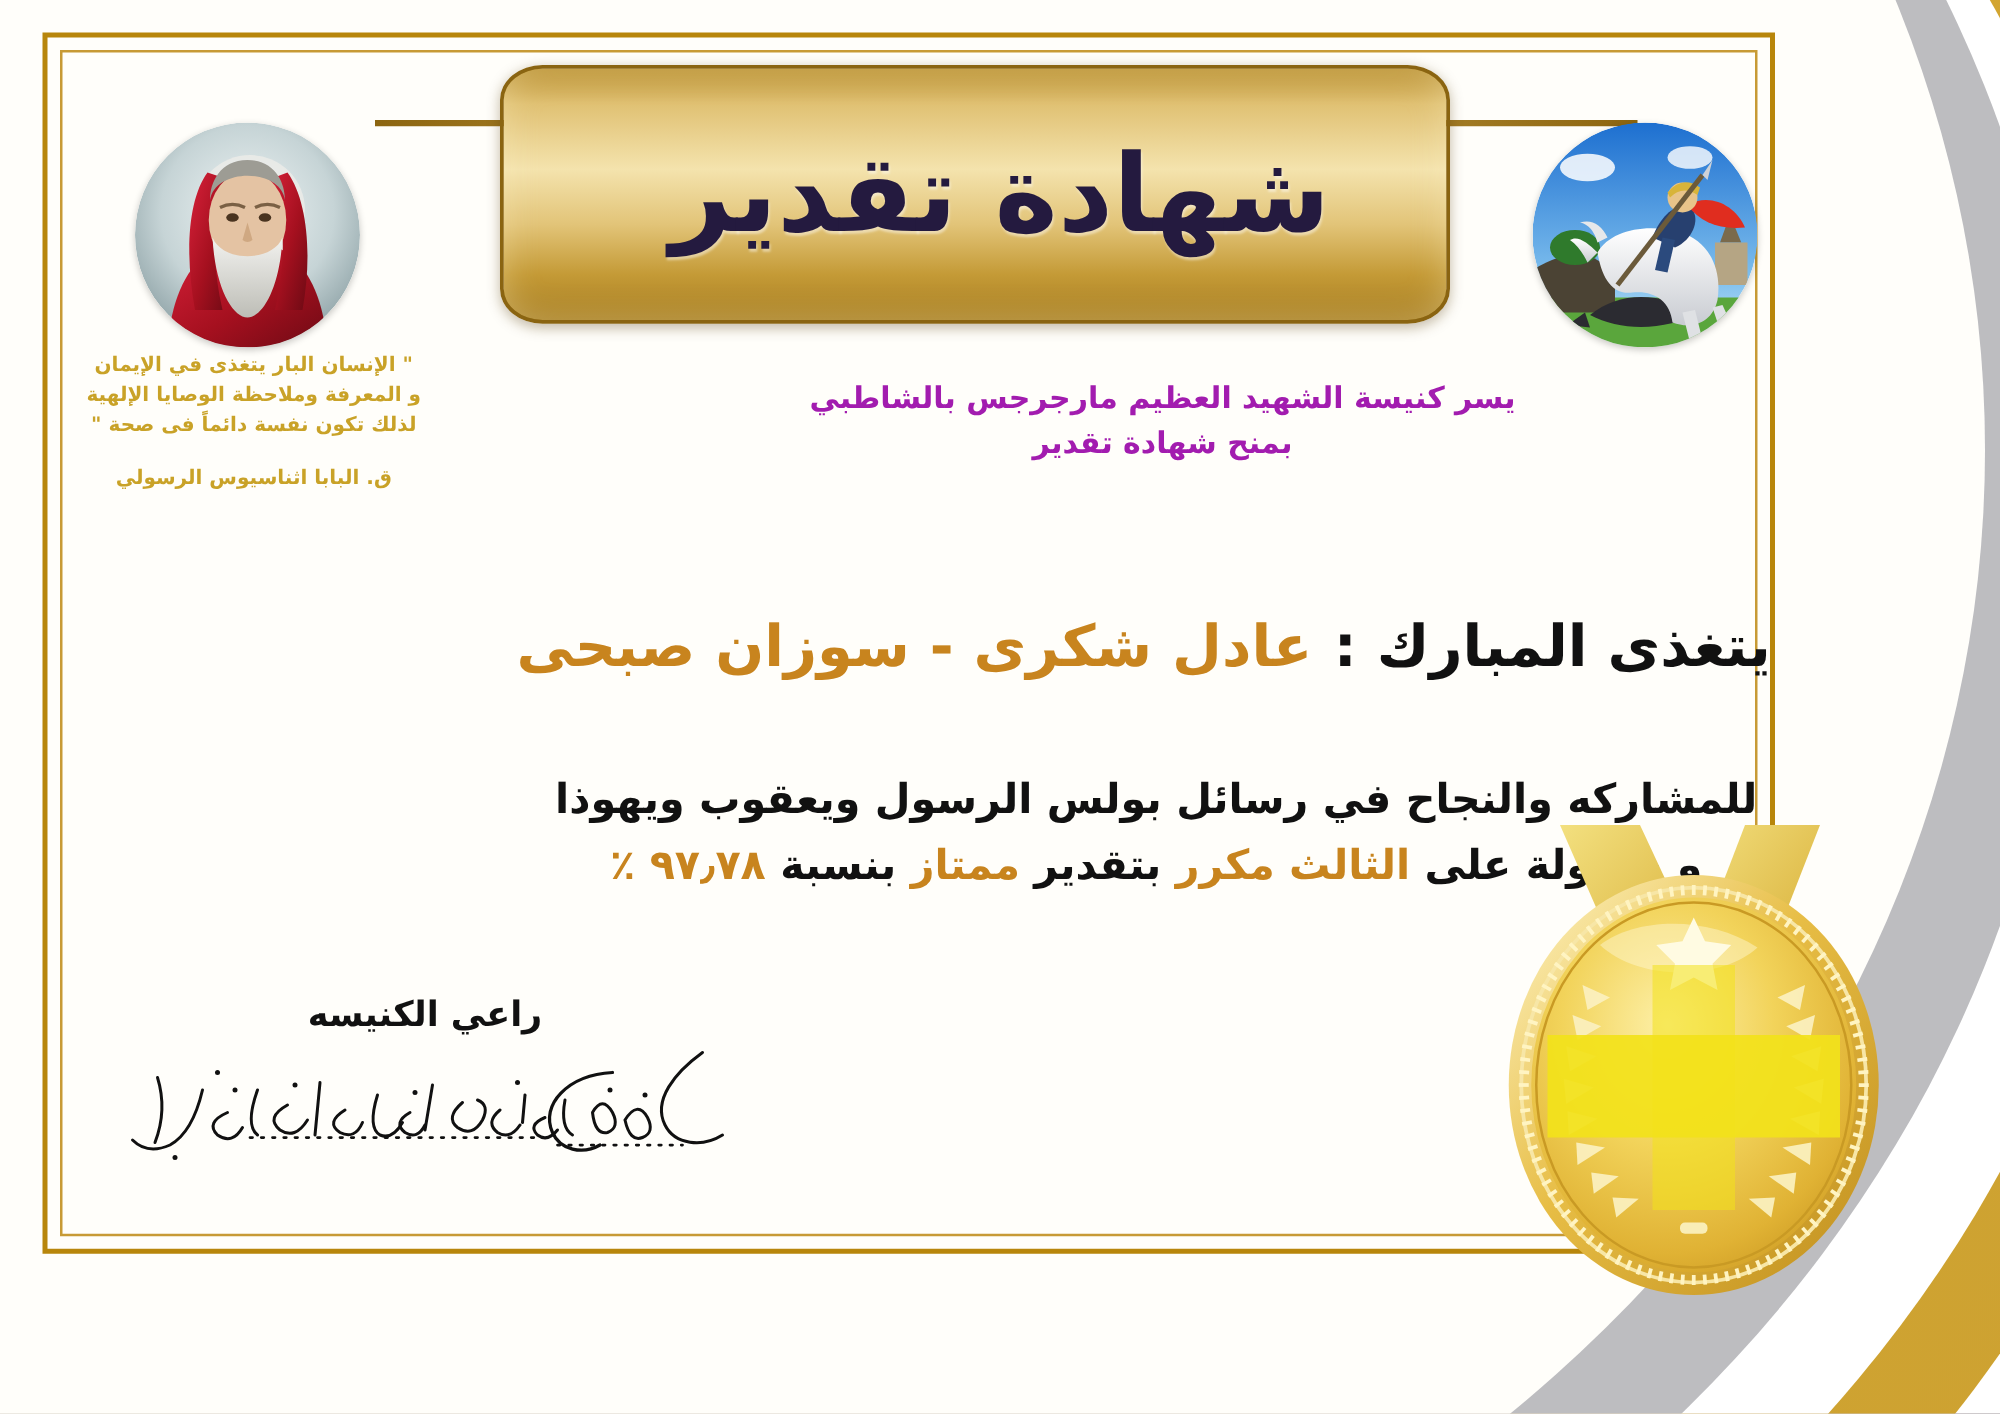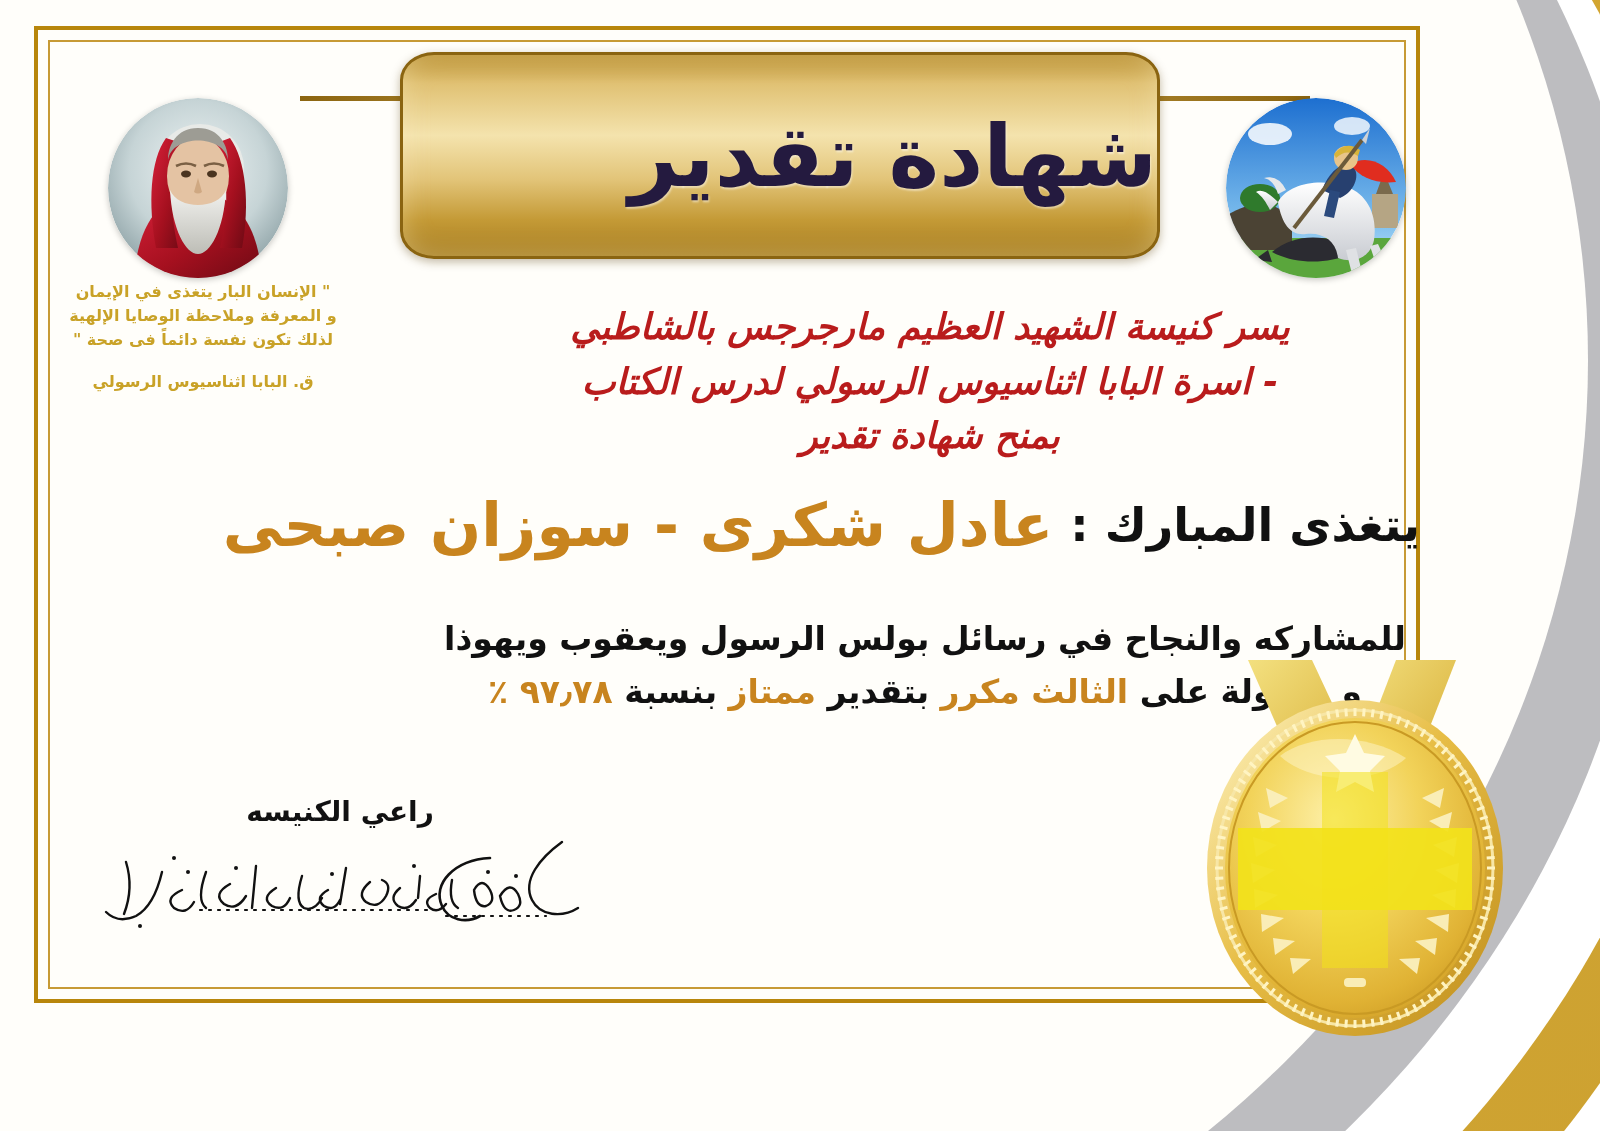--- a/index.html
+++ b/index.html
@@ -69,21 +69,21 @@
     position:absolute; left:300px; top:96px; width:1010px; height:5px;
     background:linear-gradient(90deg,#8c6510,#d4ad52,#8c6510);
   }
   .plaque {
     position:absolute; left:400px; top:52px;
     width:760px; height:207px;
     background:linear-gradient(180deg,#b98f2f 0%,#e0c173 14%,#f4e3ad 40%,#e2c478 62%,#c49a36 82%,#a87f23 100%);
     border:3px solid #8a6411;
     border-radius:34px 34px 34px 34px / 28px 28px 28px 28px;
     box-shadow:0 3px 10px rgba(80,55,5,.35), inset 0 0 26px rgba(255,244,200,.35);
-    display:flex; align-items:center; justify-content:flex-start;padding-left:40px;
+    display:flex; align-items:center; justify-content:center;padding-left:40px;
   }
   .plaque::before, .plaque::after {
     content:""; position:absolute; top:46px;
     width:46px; height:112px;
     background:inherit;
     border:3px solid #8a6411;
     border-radius:26px;
     z-index:-1;
   }
   .plaque::before { left:-28px; }
@@ -112,34 +112,34 @@
     direction:rtl;
   }
   .quote-attr { margin-top:18px; }
 
   
   .body-block {
     position:absolute; right:170px; top:300px; width:1000px;
     text-align:center; direction:rtl;
   }
   .intro-line {
-    font-size:36px; font-weight:700; color:#b91c1c;
-    line-height:1.52; white-space:nowrap;font-style:italic;
+    font-size:24px; font-weight:700; color:#a21caf;
+    line-height:1.52; white-space:nowrap;
   }
   .intro-line.c { text-align:center; }
 
   .name-row {
     position:absolute; right:180px; top:490px; width:1010px;
     text-align:center; direction:rtl; white-space:nowrap;
   }
   .name-label {
     font-size:46px; font-weight:700; color:#111111; vertical-align:middle;
   }
   .name-value {
-    font-size:60px; font-weight:700; color:#c8841e; vertical-align:middle;
+    font-size:46px; font-weight:700; color:#c8841e; vertical-align:middle;
     margin-inline-start:12px;
   }
 
   .ach-block {
     position:absolute; right:170px; top:612px; width:1010px;
     text-align:center; direction:rtl;
   }
   .ach-line {
     font-size:33px; font-weight:700; color:#111111; line-height:1.62;
     white-space:nowrap;
@@ -271,21 +271,20 @@
 
   <div class="quote-block">
     <div>" الإنسان البار يتغذى في الإيمان</div>
     <div>و المعرفة وملاحظة الوصايا الإلهية</div>
     <div>لذلك تكون نفسة دائماً فى صحة "</div>
     <div class="quote-attr">ق. البابا اثناسيوس الرسولي</div>
   </div>
 
   <div class="body-block">
     <div class="intro-line">يسر كنيسة الشهيد العظيم مارجرجس بالشاطبي</div>
-    <div class="intro-line">- اسرة البابا اثناسيوس الرسولي لدرس الكتاب</div>
     <div class="intro-line c">بمنح شهادة تقدير</div>
   </div>
 
   <div class="name-row">
     <span class="name-label">يتغذى المبارك :</span>
     <span class="name-value">عادل شكرى - سوزان صبحى</span>
   </div>
 
   <div class="ach-block">
     <div class="ach-line">للمشاركه والنجاح في رسائل بولس الرسول ويعقوب ويهوذا</div>

